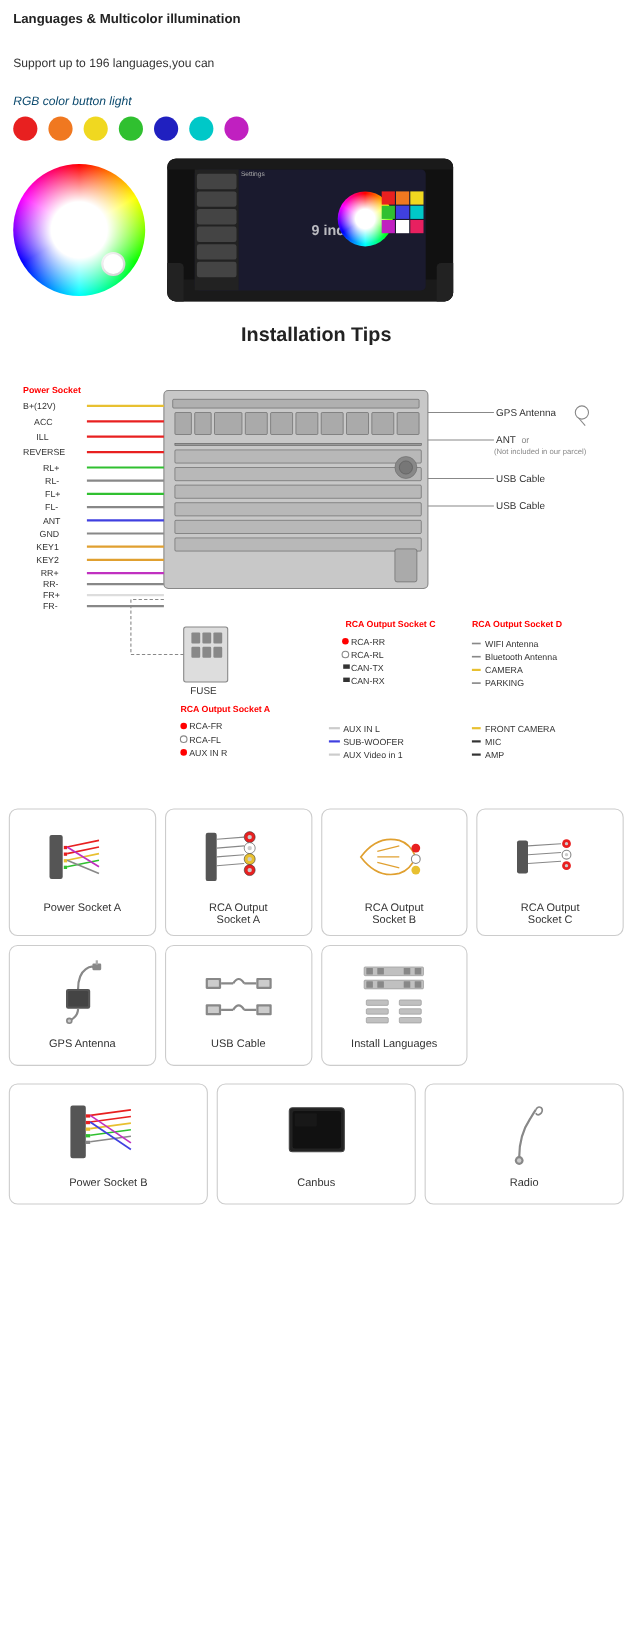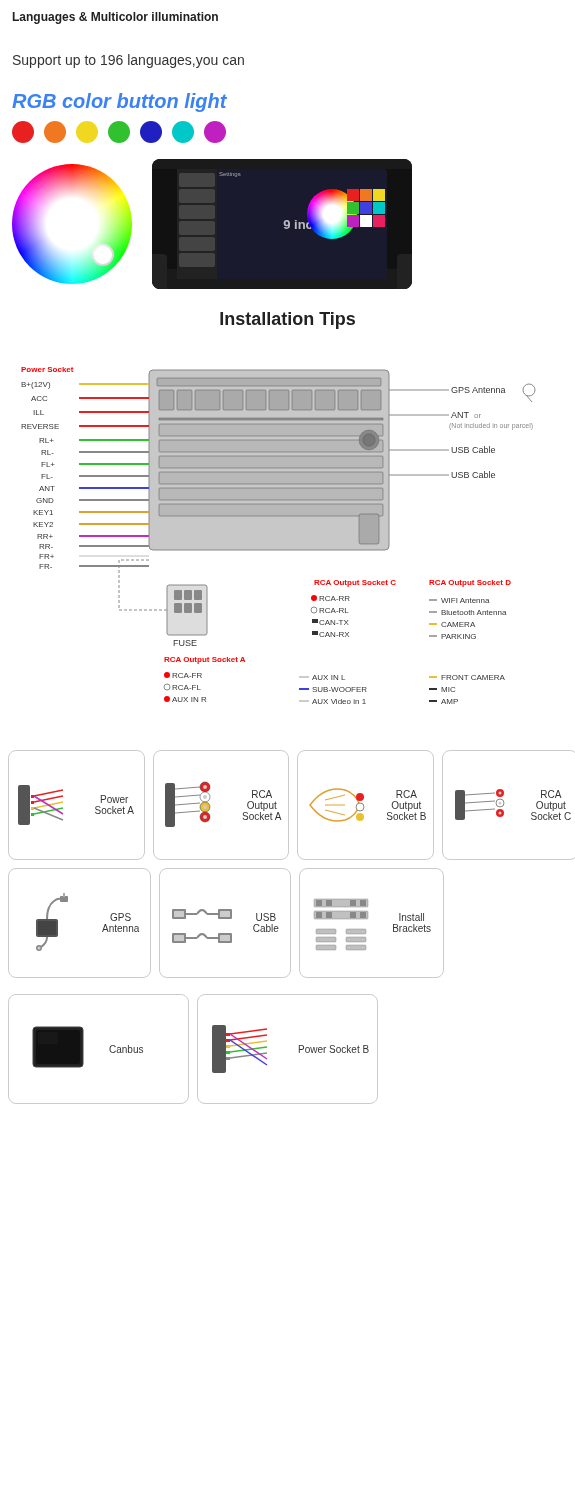--- a/index.html
+++ b/index.html
@@ -7,22 +7,22 @@
       width: 575px;
       background: #fff;
       font-family: Arial, sans-serif;
       font-size: 12px;
       color: #222;
     }
     .section { padding: 10px 12px; }
 
     
     .lang-title { font-size: 12px; font-weight: bold; margin-bottom: 4px; }
-    .lang-subtitle { font-size: 14px; color: #333; margin-bottom: 8px; margin-top: 28px; }
-    .rgb-label { font-size: 20px; font-style: italic; font-weight: bold; color: #3b82f6; margin-bottom: 8px; }
+    .lang-subtitle { font-size: 11px; color: #333; margin-bottom: 8px; margin-top: 28px; }
+    .rgb-label { font-size: 11px; font-style: italic; font-weight: normal; color: #0c4a6e; margin-bottom: 8px; }
     .color-dots { display: flex; gap: 10px; margin-bottom: 16px; align-items: center; }
     .dot { width: 22px; height: 22px; border-radius: 50%; }
 
     .lang-visuals { display: flex; align-items: center; gap: 20px; }
     .color-wheel {
       width: 120px; height: 120px; border-radius: 50%;
       background: conic-gradient(red, yellow, lime, cyan, blue, magenta, red);
       position: relative; flex-shrink: 0;
     }
     .color-wheel-inner {
@@ -68,21 +68,21 @@
     
     .install-section { padding: 10px 19px; }
     .install-title { text-align: center; font-size: 18px; font-weight: bold; margin-bottom: 10px; }
 
     
     .accessories-section { padding: 10px 8px; }
     .acc-grid { display: grid; grid-template-columns: repeat(4, 1fr); gap: 8px; }
     .acc-item {
       border: 1px solid #ccc; border-radius: 8px;
       padding: 8px 4px;
-      display: flex; flex-direction: row; align-items: center; gap: 6px;
+      display: flex; flex-direction: column; align-items: center; gap: 6px;
       min-height: 110px;
     }
     .acc-img {
       width: 90px; height: 70px;
       display: flex; align-items: center; justify-content: center;
       font-size: 24px;
     }
     .acc-label { font-size: 10px; text-align: center; color: #333; }
 
     
@@ -472,39 +472,27 @@
           <rect x="54" y="21" width="6" height="6" fill="#888" rx="0.5"></rect>
 
           <rect x="10" y="38" width="20" height="5" fill="#c0c0c0" stroke="#888" stroke-width="0.5" rx="1"></rect>
           <rect x="40" y="38" width="20" height="5" fill="#c0c0c0" stroke="#888" stroke-width="0.5" rx="1"></rect>
           <rect x="10" y="46" width="20" height="5" fill="#c0c0c0" stroke="#888" stroke-width="0.5" rx="1"></rect>
           <rect x="40" y="46" width="20" height="5" fill="#c0c0c0" stroke="#888" stroke-width="0.5" rx="1"></rect>
           <rect x="10" y="54" width="20" height="5" fill="#c0c0c0" stroke="#888" stroke-width="0.5" rx="1"></rect>
           <rect x="40" y="54" width="20" height="5" fill="#c0c0c0" stroke="#888" stroke-width="0.5" rx="1"></rect>
         </svg>
       </div>
-      <div class="acc-label">Install Brackets</div>
+      <div class="acc-label">Install Languages</div>
     </div>
   </div>
 
   <div style="height:8px;"></div>
 
   <div class="acc-grid-3">
-
-    <div class="acc-item">
-      <div class="acc-img">
-        <svg width="80" height="65" viewBox="0 0 80 65">
-          <rect x="15" y="10" width="50" height="40" fill="#222" stroke="#444" rx="3"></rect>
-          <rect x="18" y="13" width="44" height="34" fill="#111" rx="2"></rect>
-
-          <rect x="20" y="15" width="20" height="12" fill="#1a1a1a" rx="1" opacity="0.8"></rect>
-        </svg>
-      </div>
-      <div class="acc-label">Canbus</div>
-    </div>
 
     <div class="acc-item">
       <div class="acc-img">
         <svg width="80" height="65" viewBox="0 0 80 65">
           <rect x="5" y="8" width="14" height="48" fill="#555" rx="2"></rect>
           <rect x="19" y="16" width="4" height="3" fill="#e82020"></rect>
           <rect x="19" y="22" width="4" height="3" fill="#e82020"></rect>
           <rect x="19" y="28" width="4" height="3" fill="#e8c030"></rect>
           <rect x="19" y="34" width="4" height="3" fill="#30c030"></rect>
           <rect x="19" y="40" width="4" height="3" fill="#888"></rect>
@@ -513,15 +501,40 @@
           <line x1="23" y1="29" x2="60" y2="24" stroke="#e8c030" stroke-width="1.5"></line>
           <line x1="23" y1="35" x2="60" y2="30" stroke="#30c030" stroke-width="1.5"></line>
           <line x1="23" y1="41" x2="60" y2="36" stroke="#888" stroke-width="1.5"></line>
           <line x1="23" y1="17" x2="60" y2="42" stroke="#c030c0" stroke-width="1.5"></line>
           <line x1="23" y1="23" x2="60" y2="48" stroke="#4040e0" stroke-width="1.5"></line>
         </svg>
       </div>
       <div class="acc-label">Power Socket B</div>
     </div>
 
+    <div class="acc-item">
+      <div class="acc-img">
+        <svg width="80" height="65" viewBox="0 0 80 65">
+          <rect x="15" y="10" width="50" height="40" fill="#222" stroke="#444" rx="3"></rect>
+          <rect x="18" y="13" width="44" height="34" fill="#111" rx="2"></rect>
+
+          <rect x="20" y="15" width="20" height="12" fill="#1a1a1a" rx="1" opacity="0.8"></rect>
+        </svg>
+      </div>
+      <div class="acc-label">Canbus</div>
+    </div>
+
+    <div class="acc-item">
+      <div class="acc-img">
+        <svg width="80" height="65" viewBox="0 0 80 65">
+
+          <path d="M35 55 Q35 35 45 20 Q48 15 50 12" fill="none" stroke="#888" stroke-width="2"></path>
+          <path d="M50 12 Q52 8 55 10 Q57 12 55 15 Q52 18 50 15" fill="none" stroke="#888" stroke-width="1.5"></path>
+
+          <circle cx="35" cy="58" r="4" fill="#888"></circle>
+          <circle cx="35" cy="58" r="2" fill="#ccc"></circle>
+        </svg>
+      </div>
+      <div class="acc-label">Radio</div>
+    </div>
   </div>
 
 </div>
 
 </body></html>

